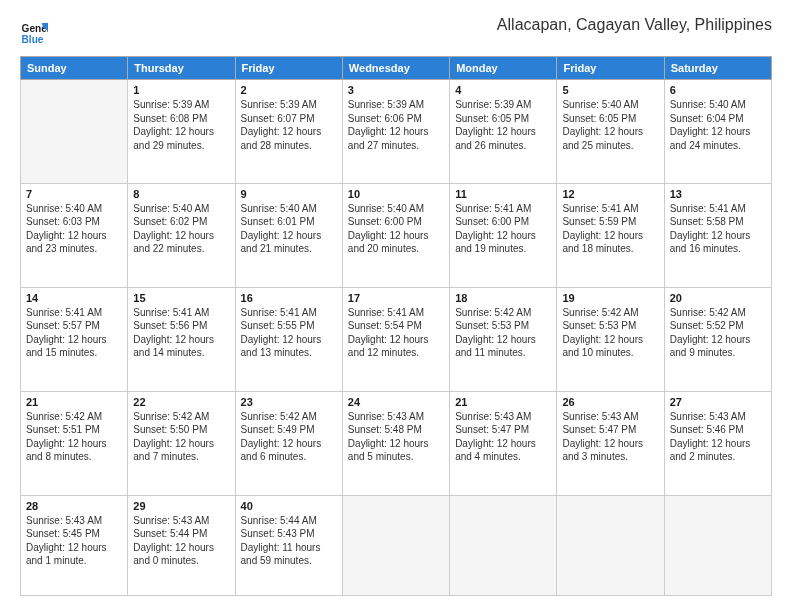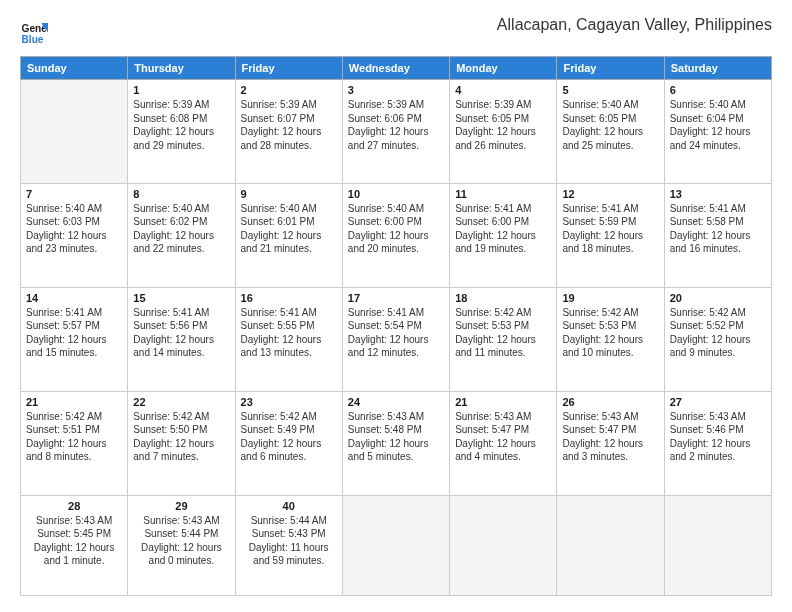--- a/index.html
+++ b/index.html
@@ -68,21 +68,20 @@
       padding: 4px 5px;
       width: calc(100% / 7);
       height: 80px;
       background: #fff;
     }
     tbody tr td.empty {
       background: #f5f5f5;
     }
     tbody tr:last-child td {
       height: 70px;
-      text-align: center;
     }
     .day-number {
       font-size: 11px;
       font-weight: bold;
       color: #1a1a1a;
       display: block;
       margin-bottom: 2px;
     }
     .day-info {
       font-size: 10px;

